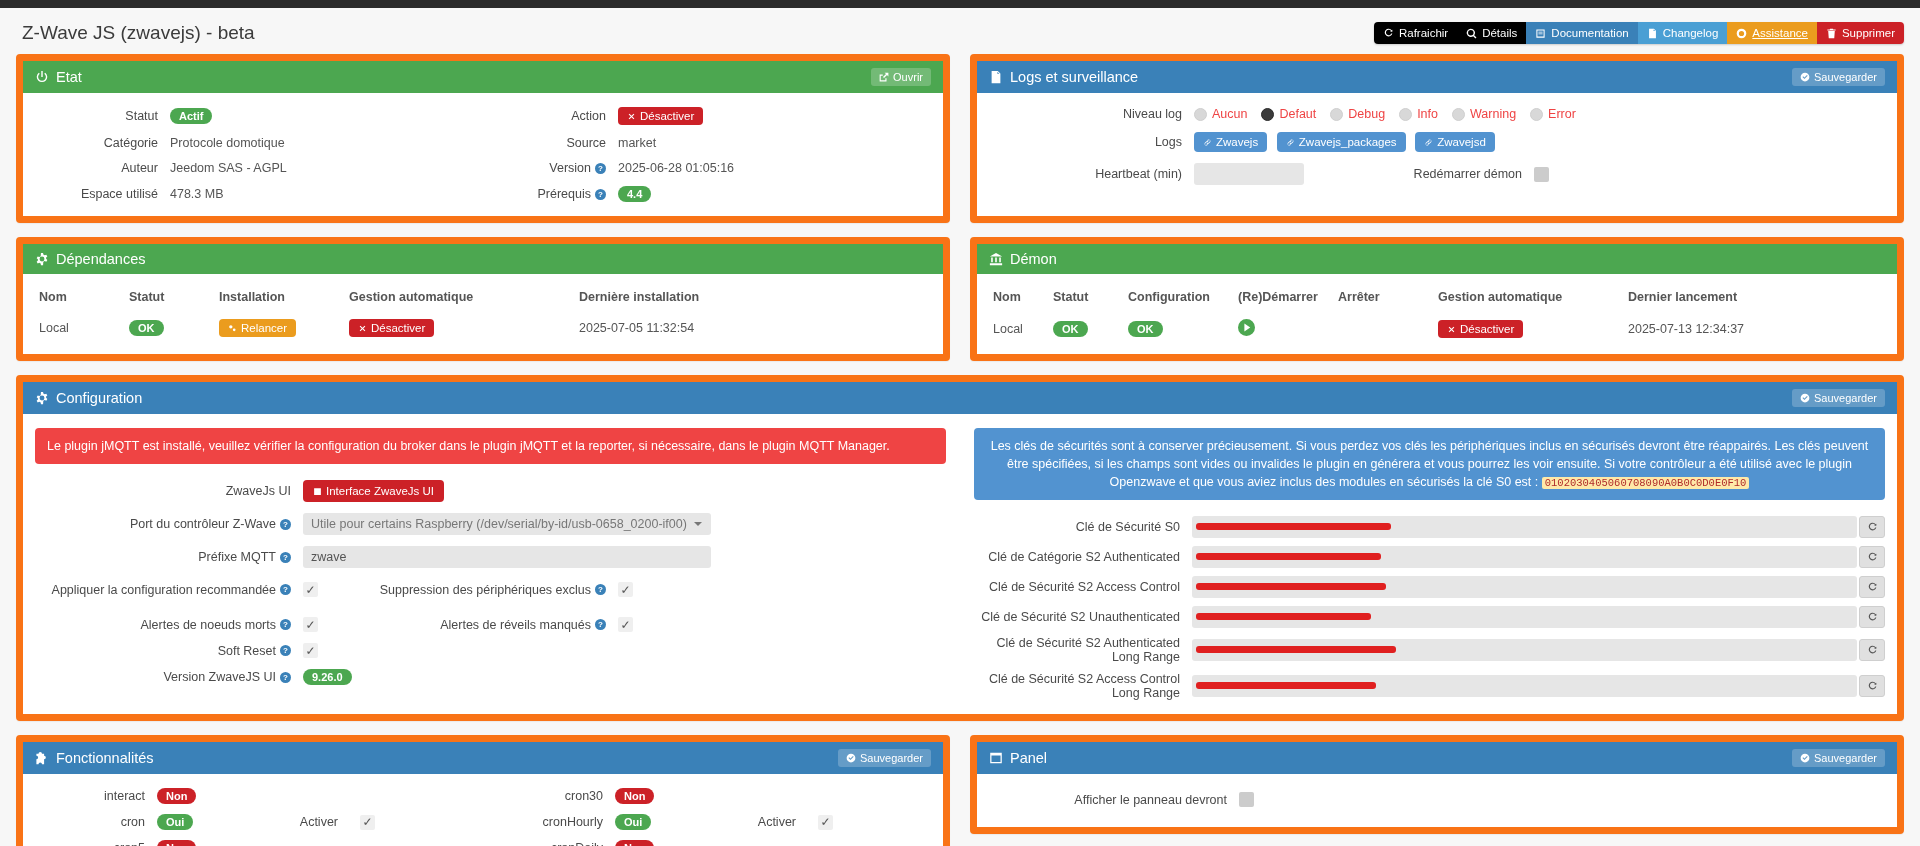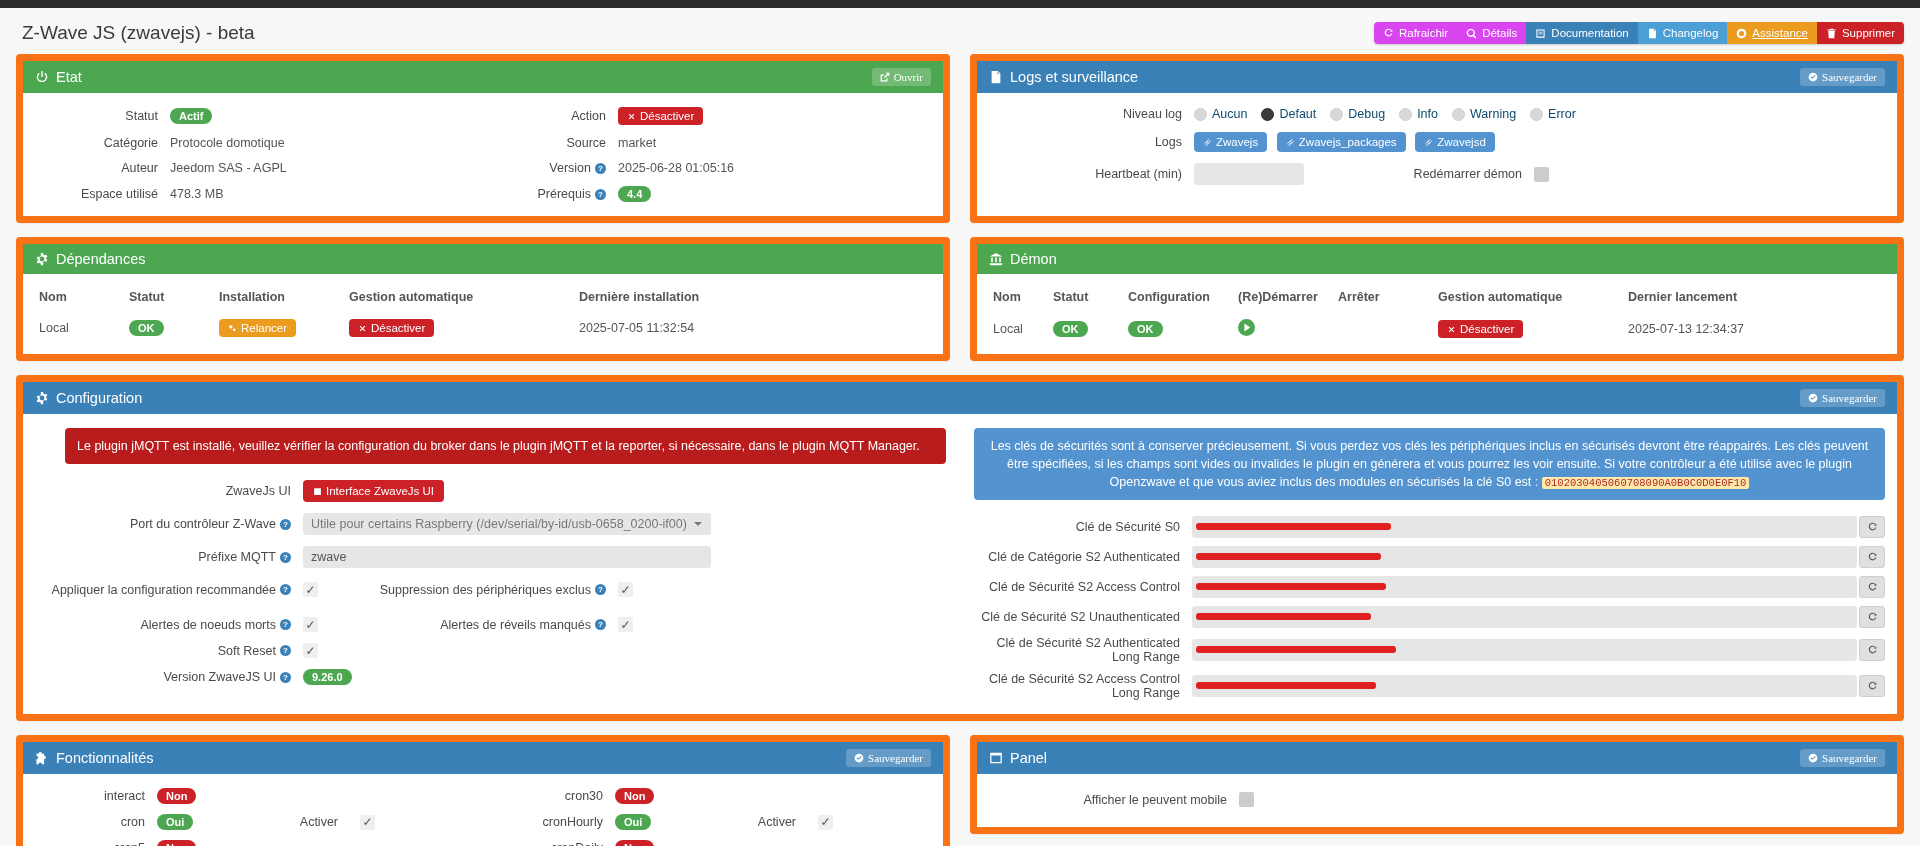--- a/index.html
+++ b/index.html
@@ -25,21 +25,21 @@
     box-shadow: 0 1px 2px rgba(0,0,0,.18);
   }
   .tbtn {
     display: flex; align-items: center; gap: 5px;
     height: 22px; padding: 0 9px;
     font-size: 11.5px; color: #fff;
     border: none; cursor: pointer;
     white-space: nowrap;
     font-family: "Liberation Sans", sans-serif;
   }
-  .tbtn.grey  { background: #d946ef; }
+  .tbtn.grey  { background: #000000; }
   .tbtn.blue  { background: #3a81b8; }
   .tbtn.lblue { background: #4a9fd4; }
   .tbtn.amber { background: #eb9c1e; text-decoration: underline; }
   .tbtn.red   { background: #cc2127; }
   .tbtn svg { width: 11px; height: 11px; fill: currentColor; flex: none; }
 
   .grid {
     display: grid;
     grid-template-columns: 1fr 1fr;
     gap: 0 20px;
@@ -61,21 +61,21 @@
   .panel-head.green { background: #4ca750; }
   .panel-head.blue  { background: #3a81b8; }
   .panel-head .ttl { display: flex; align-items: center; gap: 7px; }
   .panel-head .ttl svg { width: 14px; height: 14px; fill: #fff; }
   .hbtn {
     display: flex; align-items: center; gap: 4px;
     font-size: 11px; color: #fff;
     background: rgba(255,255,255,.22);
     border: none; border-radius: 3px;
     padding: 3px 8px; cursor: pointer;
-    font-family: Liberation Serif, serif;
+    font-family: Liberation Sans, sans-serif;
   }
   .hbtn svg { width: 10px; height: 10px; fill: #fff; }
   .panel-body { padding: 14px 12px; }
 
   
   .frow { display: flex; align-items: center; margin-bottom: 11px; }
   .fcol { display: flex; align-items: center; width: 50%; }
   .lbl {
     text-align: right; padding-right: 12px;
     color: #4a4a4a; font-size: 12.5px;
@@ -100,21 +100,21 @@
     padding: 3px 9px; border-radius: 4px;
     font-size: 11.5px; color: #fff; border: none; cursor: pointer;
     font-family: "Liberation Sans", sans-serif;
   }
   .pill-btn.red { background: #cc2127; }
   .pill-btn.amber { background: #eb9c1e; }
   .pill-btn svg { width: 9px; height: 9px; fill: #fff; }
 
   
   .radio-group { display: flex; align-items: center; gap: 14px; }
-  .radio-item { display: flex; align-items: center; gap: 5px; font-size: 12.5px; color: #0c4a6e; cursor: pointer; }
+  .radio-item { display: flex; align-items: center; gap: 5px; font-size: 12.5px; color: #ef4444; cursor: pointer; }
   .radio {
     width: 13px; height: 13px; border-radius: 50%;
     background: #d8d8d8; border: 1px solid #cfcfcf;
     display: inline-block;
   }
   .radio.on { background: #3b3b3b; border-color: #2b2b2b; }
 
   .tagbtn {
     display: inline-flex; align-items: center; gap: 4px;
     background: #5293d0; color: #fff;
@@ -143,21 +143,21 @@
     font-weight: bold; padding: 6px 4px 10px 4px;
   }
   td { padding: 5px 4px; font-size: 12.5px; color: #555; }
 
   
   .alert {
     border-radius: 4px; padding: 9px 12px;
     font-size: 12.5px; line-height: 1.45;
     margin-bottom: 16px;
   }
-  .alert.warn { background: #b91c1c; color: #fff; margin-left: 30px; }
+  .alert.warn { background: #ef4444; color: #fff; }
   .alert.info { background: #5293d0; color: #fff; text-align: center; }
   .keyhl {
     background: #ffe9a8; color: #b02a2a;
     padding: 0 3px; border-radius: 2px;
     font-family: "Liberation Mono", monospace; font-size: 10.5px;
   }
 
   .conf-split { display: grid; grid-template-columns: 1fr 1fr; gap: 0 28px; }
 
   .select {
@@ -763,19 +763,19 @@
       </span>
       <button class="hbtn">
         <svg viewBox="0 0 16 16">
             <path d="M8 1a7 7 0 1 0 0 14A7 7 0 0 0 8 1zm-.9 10.3L3.9 8.1l1.2-1.2 2 2 4-4 1.2 1.2z"></path>
           </svg>
         <span>Sauvegarder</span>
       </button>
     </div>
     <div class="panel-body" style="padding:18px 12px 20px">
       <div class="frow" style="margin-bottom:0">
-        <span class="lbl" style="width:250px">Afficher le peuvent mobile</span>
+        <span class="lbl" style="width:250px">Afficher le panneau devront</span>
         <span class="toggle-box"></span>
       </div>
     </div>
   </div>
 
 </div>
 
 </body></html>

